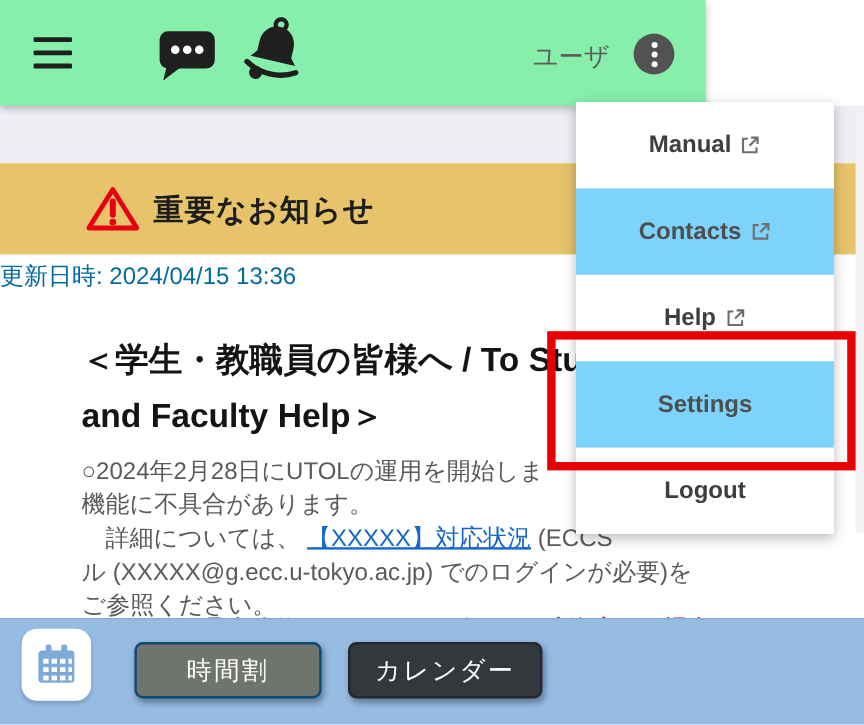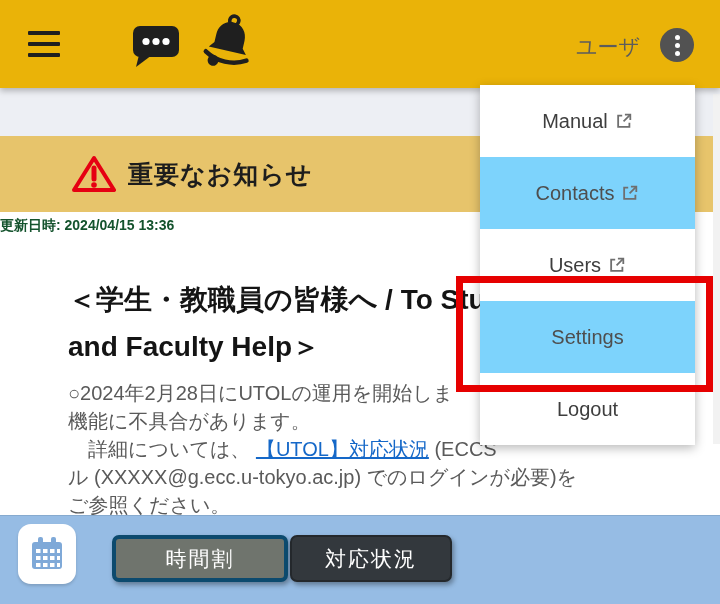--- a/index.html
+++ b/index.html
@@ -5,22 +5,22 @@
   * { margin:0; padding:0; box-sizing:border-box; }
   html,body { background:#fff; }
   .stage {
     position:relative; width:720px; height:604px; overflow:hidden;
     font-family:"Liberation Sans","DejaVu Sans",sans-serif;
     background:#ffffff;
   }
 
   
   .topbar {
-    position:absolute; left:0; top:0; width:720px; height:88px;
-    background:#eab308; z-index:8;
+    position:absolute; left:0; top:0; width:588px; height:88px;
+    background:#86efac; z-index:8;
     box-shadow:0 3px 6px rgba(0,0,0,.25);
   }
   .hamburger { position:absolute; left:28px; top:31px; width:32px; height:26px; cursor:pointer; }
   .hamburger span { display:block; height:4px; background:#1f1f1f; border-radius:1px; margin-bottom:7px; }
   .icon-btn { position:absolute; cursor:pointer; }
   .user-label {
     position:absolute; right:80px; top:33px; font-size:21px; color:#5c5c5c;
   }
   .kebab {
     position:absolute; right:26px; top:28px; width:34px; height:34px; border-radius:50%;
@@ -33,41 +33,41 @@
   .subband { position:absolute; left:0; top:88px; width:720px; height:48px; background:#edeff4; z-index:1; }
   .notice-banner {
     position:absolute; left:0; top:136px; width:720px; height:76px; background:#e7c46b; z-index:1;
     display:flex; align-items:center;
   }
   .notice-banner .tri { margin-left:72px; width:44px; height:40px; }
   .notice-banner .ttl { margin-left:12px; font-size:25px; font-weight:bold; color:#1d1d1d; letter-spacing:1px; }
   .scroll-strip { position:absolute; right:0; top:94px; width:7px; height:350px; background:#f2f2f2; z-index:2; }
 
   .updated {
-    position:absolute; left:0; top:217px; font-size:14px; font-weight:bold; color:#14532d; z-index:1;
+    position:absolute; left:0; top:217px; font-size:20px; font-weight:normal; color:#0369a1; z-index:1;
   }
 
   
   .article { position:absolute; left:68px; top:276px; width:640px; z-index:1; }
   .article h1 { font-size:28px; line-height:47px; color:#141414; font-weight:bold; white-space:nowrap; }
   .bodytext { margin-top:9px; font-size:20px; line-height:28px; color:#5a5a5a; }
   .bodytext .ln { white-space:nowrap; }
   .lnk { color:#1568c8; text-decoration:underline; cursor:pointer; }
   .clipline { white-space:nowrap; font-weight:bold; color:#4f4f4f; margin-top:-8px; }
   .clipline .red { color:#cf1322; font-weight:bold; }
 
   
   .dropdown {
     position:absolute; left:480px; top:85px; width:215px; height:360px; background:#fff;
     z-index:10; box-shadow:0 3px 10px rgba(0,0,0,.28);
     display:flex; flex-direction:column;
   }
   .menu-item {
     flex:1; display:flex; align-items:center; justify-content:center; gap:7px;
-    font-size:20px; font-weight:normal; color:#3e3e3e; cursor:pointer;
+    font-size:20px; font-weight:bold; color:#3e3e3e; cursor:pointer;
   }
   .menu-item.hl { background:#7dd3fc; color:#4e4e4e; }
   .ext { width:18px; height:18px; }
 
   
   .redbox {
     position:absolute; left:456px; top:276px; width:257px; height:116px;
     border:7px solid #e60000; z-index:12;
   }
 
@@ -79,21 +79,21 @@
   .cal-tile {
     position:absolute; left:18px; top:8px; width:58px; height:60px; background:#fff;
     border-radius:13px; display:flex; align-items:center; justify-content:center;
     box-shadow:0 2px 3px rgba(0,0,0,.15); cursor:pointer;
   }
   .fbtn {
     position:absolute; top:19px; height:47px; border-radius:7px;
     color:#fff; font-size:21px; display:flex; align-items:center; justify-content:center;
     box-shadow:2px 3px 5px rgba(0,0,0,.35); cursor:pointer; letter-spacing:2px;
   }
-  .fbtn.timetable { left:112px; width:176px; background:#6f746d; border:4px solid #0c4a6e; }
+  .fbtn.timetable { left:112px; width:156px; background:#6f746d; border:2px solid #0c4a6e; }
   .fbtn.calendar  { left:290px; width:162px; background:#33383d; border:2px solid #24282c; }
 </style>
 </head>
 <body>
 
 <div class="stage">
 
   <div class="subband"></div>
 
   <div class="notice-banner">
@@ -110,21 +110,21 @@
   <div class="updated">更新日時: 2024/04/15 13:36</div>
 
   <div class="article">
     <h1>
       <div class="ln">＜学生・教職員の皆様へ / To Students</div>
       <div class="ln">and Faculty Help＞</div>
     </h1>
     <div class="bodytext">
       <div class="ln">○2024年2月28日にUTOLの運用を開始しま</div>
       <div class="ln">機能に不具合があります。</div>
-      <div class="ln"><span>　詳細については、 </span><span class="lnk">【UTOL】対応状況</span><span> (ECCS</span></div>
+      <div class="ln"><span>　詳細については、 </span><span class="lnk">【XXXXX】対応状況</span><span> (ECCS</span></div>
       <div class="ln">ル (XXXXX@g.ecc.u-tokyo.ac.jp) でのログインが必要)を</div>
       <div class="ln">ご参照ください。</div>
       <div class="ln clipline"><span>　なお、不具合改修のため、サービスを一時</span><span class="red">停止する場合</span><span>があります。</span></div>
     </div>
   </div>
 
   <div class="topbar">
     <div class="hamburger">
       <span></span>
         <span></span>
@@ -167,21 +167,21 @@
     </div>
     <div class="menu-item hl">
       <span>Contacts</span>
       <svg class="ext" viewBox="0 0 20 20">
         <path d="M8 4 H3.5 V16.5 H16 V12" fill="none" stroke="#6f6f6f" stroke-width="2"></path>
         <path d="M11 3 H17 V9" fill="none" stroke="#6f6f6f" stroke-width="2"></path>
         <line x1="17" y1="3" x2="9.5" y2="10.5" stroke="#6f6f6f" stroke-width="2"></line>
       </svg>
     </div>
     <div class="menu-item">
-      <span>Users</span>
+      <span>Help</span>
       <svg class="ext" viewBox="0 0 20 20">
         <path d="M8 4 H3.5 V16.5 H16 V12" fill="none" stroke="#6f6f6f" stroke-width="2"></path>
         <path d="M11 3 H17 V9" fill="none" stroke="#6f6f6f" stroke-width="2"></path>
         <line x1="17" y1="3" x2="9.5" y2="10.5" stroke="#6f6f6f" stroke-width="2"></line>
       </svg>
     </div>
     <div class="menu-item hl">
       <span>Settings</span>
     </div>
     <div class="menu-item">
@@ -207,16 +207,16 @@
             <rect x="24" y="23" width="4.5" height="4"></rect>
             <rect x="31" y="23" width="3" height="4"></rect>
           <rect x="10" y="30" width="4.5" height="4"></rect>
             <rect x="17" y="30" width="4.5" height="4"></rect>
             <rect x="24" y="30" width="4.5" height="4"></rect>
             <rect x="31" y="30" width="3" height="4"></rect>
         </g>
       </svg>
     </div>
     <div class="fbtn timetable">時間割</div>
-    <div class="fbtn calendar">対応状況</div>
+    <div class="fbtn calendar">カレンダー</div>
   </div>
 
 </div>
 
 </body></html>

